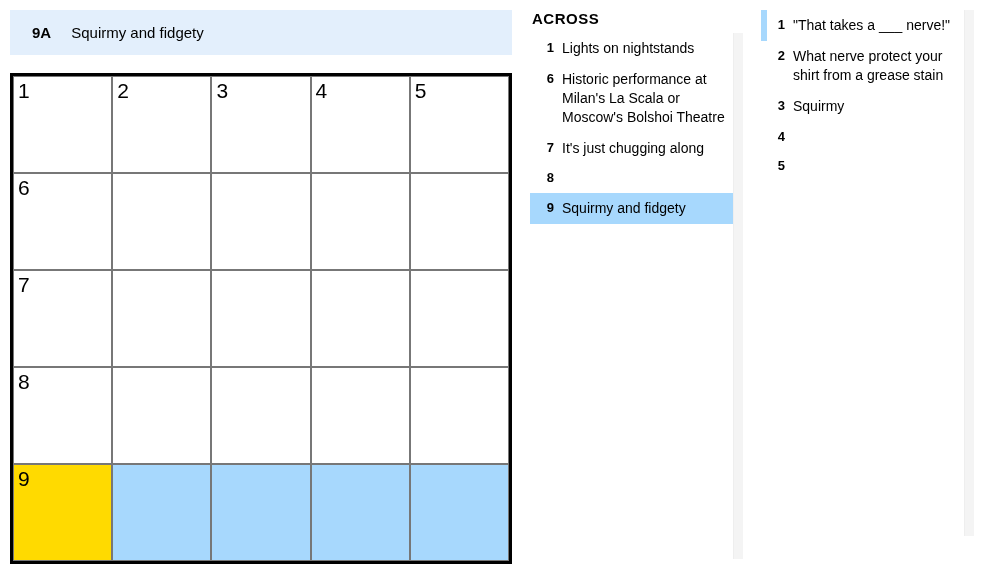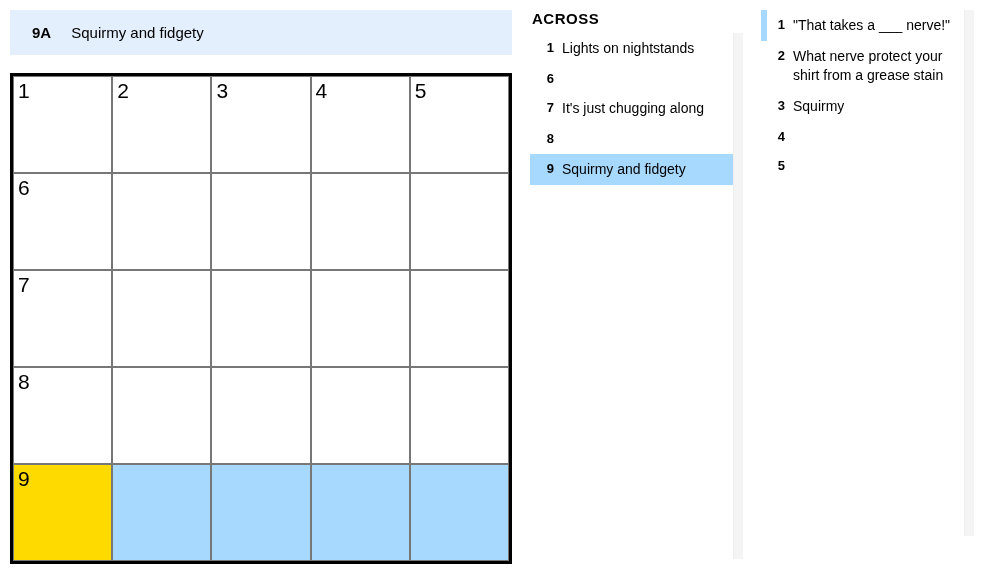--- a/index.html
+++ b/index.html
@@ -187,20 +187,21 @@
   <div class="clue-section">
     <div class="clue-heading">ACROSS</div>
     <div class="clue-list-wrapper">
       <ul class="clue-list" id="across-list">
           <li class="clue-item">
             <span class="num">1</span>
             <span class="txt">Lights on nightstands</span>
           </li>
           <li class="clue-item">
             <span class="num">6</span>
+            <span class="txt">Historic performance at Milan's La Scala or Moscow's Bolshoi Theatre</span>
           </li>
           <li class="clue-item">
             <span class="num">7</span>
             <span class="txt">It's just chugging along</span>
           </li>
           <li class="clue-item">
             <span class="num">8</span>
           </li>
           <li class="clue-item selected">
             <span class="num">9</span>

